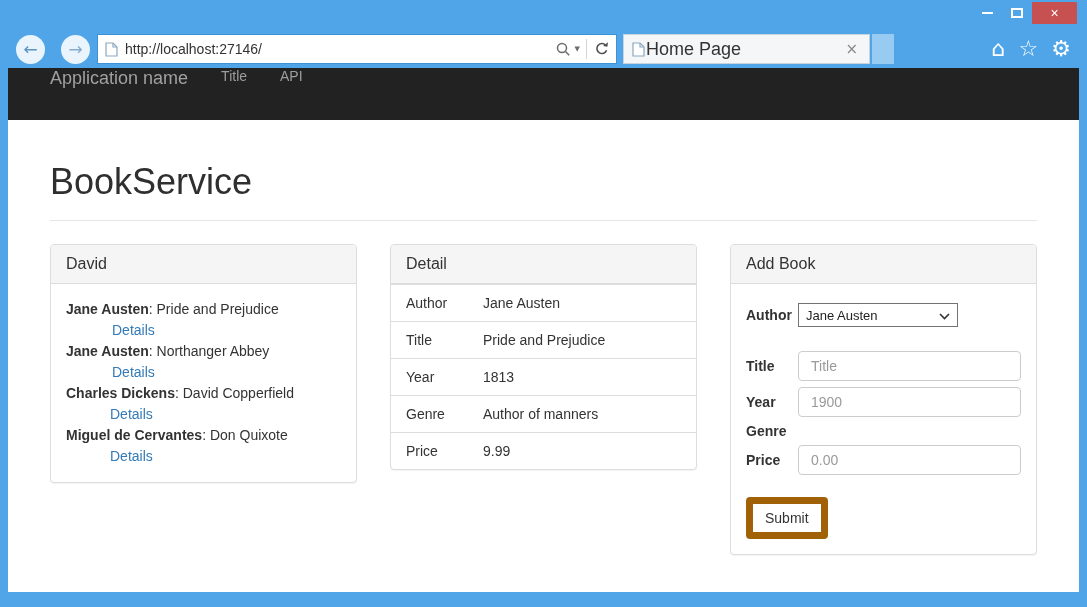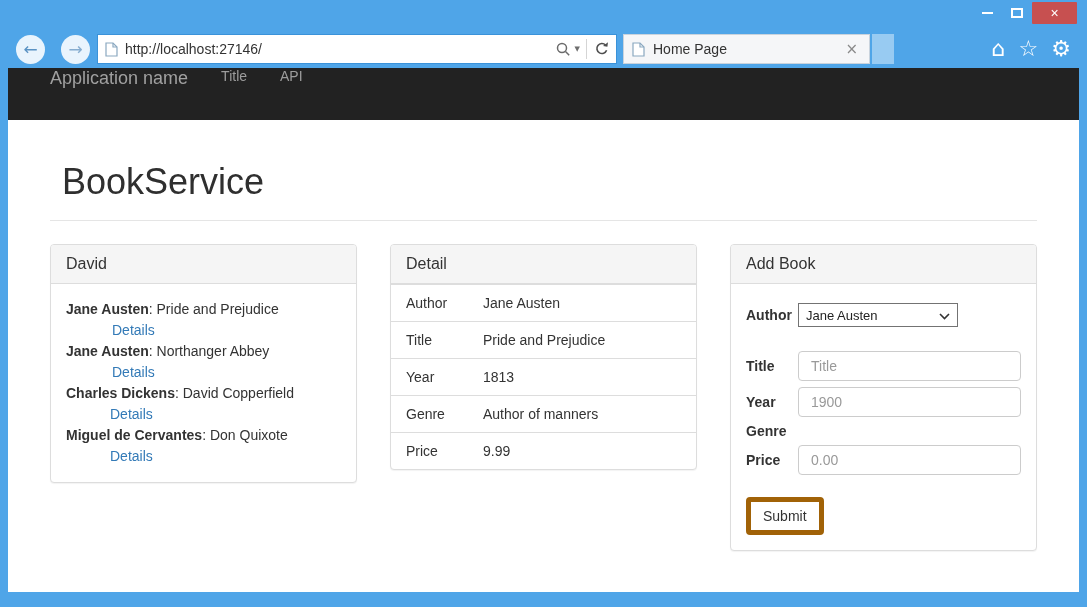--- a/index.html
+++ b/index.html
@@ -26,37 +26,37 @@
 
   .addressbar { margin-left:7px; width:520px; height:30px; background:#fff; border:1px solid #3a92d9;
                 display:flex; align-items:center; padding:0 6px 0 7px; flex:0 0 auto; }
   .addressbar .url { margin-left:7px; font-size:14px; color:#333; flex:1; white-space:nowrap; overflow:hidden; }
   .icon-btn { display:flex; align-items:center; justify-content:center; cursor:pointer; }
   .caret { font-size:7px; color:#6e6e6e; margin:0 6px 0 4px; font-family:"DejaVu Sans",sans-serif; }
   .ab-divider { width:1px; height:20px; background:#d5d5d5; margin-right:7px; }
 
   .tab { margin-left:6px; width:247px; height:30px; background:#f5f6f8; border:1px solid #c9d3dd;
          display:flex; align-items:center; padding:0 8px; flex:0 0 auto; cursor:pointer; }
-  .tab-title { margin-left:8px; font-size:14px; color:#333; flex:1; white-space:nowrap; overflow:hidden; }
+  .tab-title { margin-left:1px; font-size:18px; color:#333; flex:1; white-space:nowrap; overflow:hidden; }
   .tab-close { color:#8a8a8a; font-size:15px; padding:0 3px; cursor:pointer; font-family:"DejaVu Sans",sans-serif; }
   .tab-stub { margin-left:2px; width:22px; height:30px; background:rgba(255,255,255,.42); flex:0 0 auto; cursor:pointer; }
 
   .chrome-spacer { flex:1; }
   .chrome-icons { display:flex; align-items:center; gap:13px; margin-right:6px; }
   .chrome-icon { color:#fff; font-size:22px; line-height:1; cursor:pointer; font-family:"DejaVu Sans",sans-serif; }
 
   
   .viewport { position:absolute; top:68px; left:8px; right:8px; bottom:15px; background:#fff; overflow:hidden; }
 
   .navbar { height:52px; background:#222; display:flex; align-items:flex-start; }
   .brand { margin-left:42px; font-size:18px; color:#a0a0a0; cursor:pointer; }
   .navlink { margin-left:33px; font-size:14px; color:#9d9d9d; text-decoration:none; cursor:pointer; }
 
   .container { padding:0 42px; }
-  h1.page-title { margin:42px 12px 18px; font-size:36px; line-height:40px; font-weight:500; color:#2f2f2f; }
+  h1.page-title { margin:42px 0 18px; font-size:36px; line-height:40px; font-weight:500; color:#2f2f2f; }
   hr.rule { border:0; border-top:1px solid #e5e5e5; margin:0 0 23px; }
 
   .panels { display:flex; gap:33px; align-items:flex-start; }
   .panel { flex:1; background:#fff; border:1px solid #ddd; border-radius:4px; box-shadow:0 1px 1px rgba(0,0,0,.05); }
   .panel-heading { padding:10px 15px; background:#f5f5f5; border-bottom:1px solid #ddd; font-size:16px; color:#333;
                    border-radius:3px 3px 0 0; }
   .panel-body { padding:15px; font-size:14px; color:#333; }
 
   
   .book-line { line-height:21px; }
@@ -71,21 +71,21 @@
 
   
   .author-row { display:flex; align-items:center; margin:4px 0 24px; }
   .flabel { width:52px; flex:0 0 auto; font-weight:700; font-size:14px; color:#333; }
   .select { width:160px; height:24px; border:1px solid #737373; background:#fff; display:flex; align-items:center;
             justify-content:space-between; padding:0 7px; font-size:13px; color:#222; cursor:pointer; }
   .form-row { display:flex; align-items:center; margin-bottom:6px; }
   .form-row input { flex:1; height:30px; border:1px solid #ccc; border-radius:4px; padding:0 12px; font-size:14px;
                     color:#555; font-family:inherit; outline:none; }
   .form-row input::placeholder { color:#999; opacity:1; }
-  .submit-btn { margin-top:16px; padding:6px 12px; font-size:14px; color:#333; background:#fff; border:5px solid #a16207;
+  .submit-btn { margin-top:16px; padding:6px 12px; font-size:14px; color:#333; background:#fff; border:7px solid #a16207;
                 border-radius:4px; cursor:pointer; font-family:inherit; }
 </style>
 </head>
 <body>
 
 <div class="window">
 
   <div class="titlebar">
     <div class="win-controls">
       <div class="win-btn">

